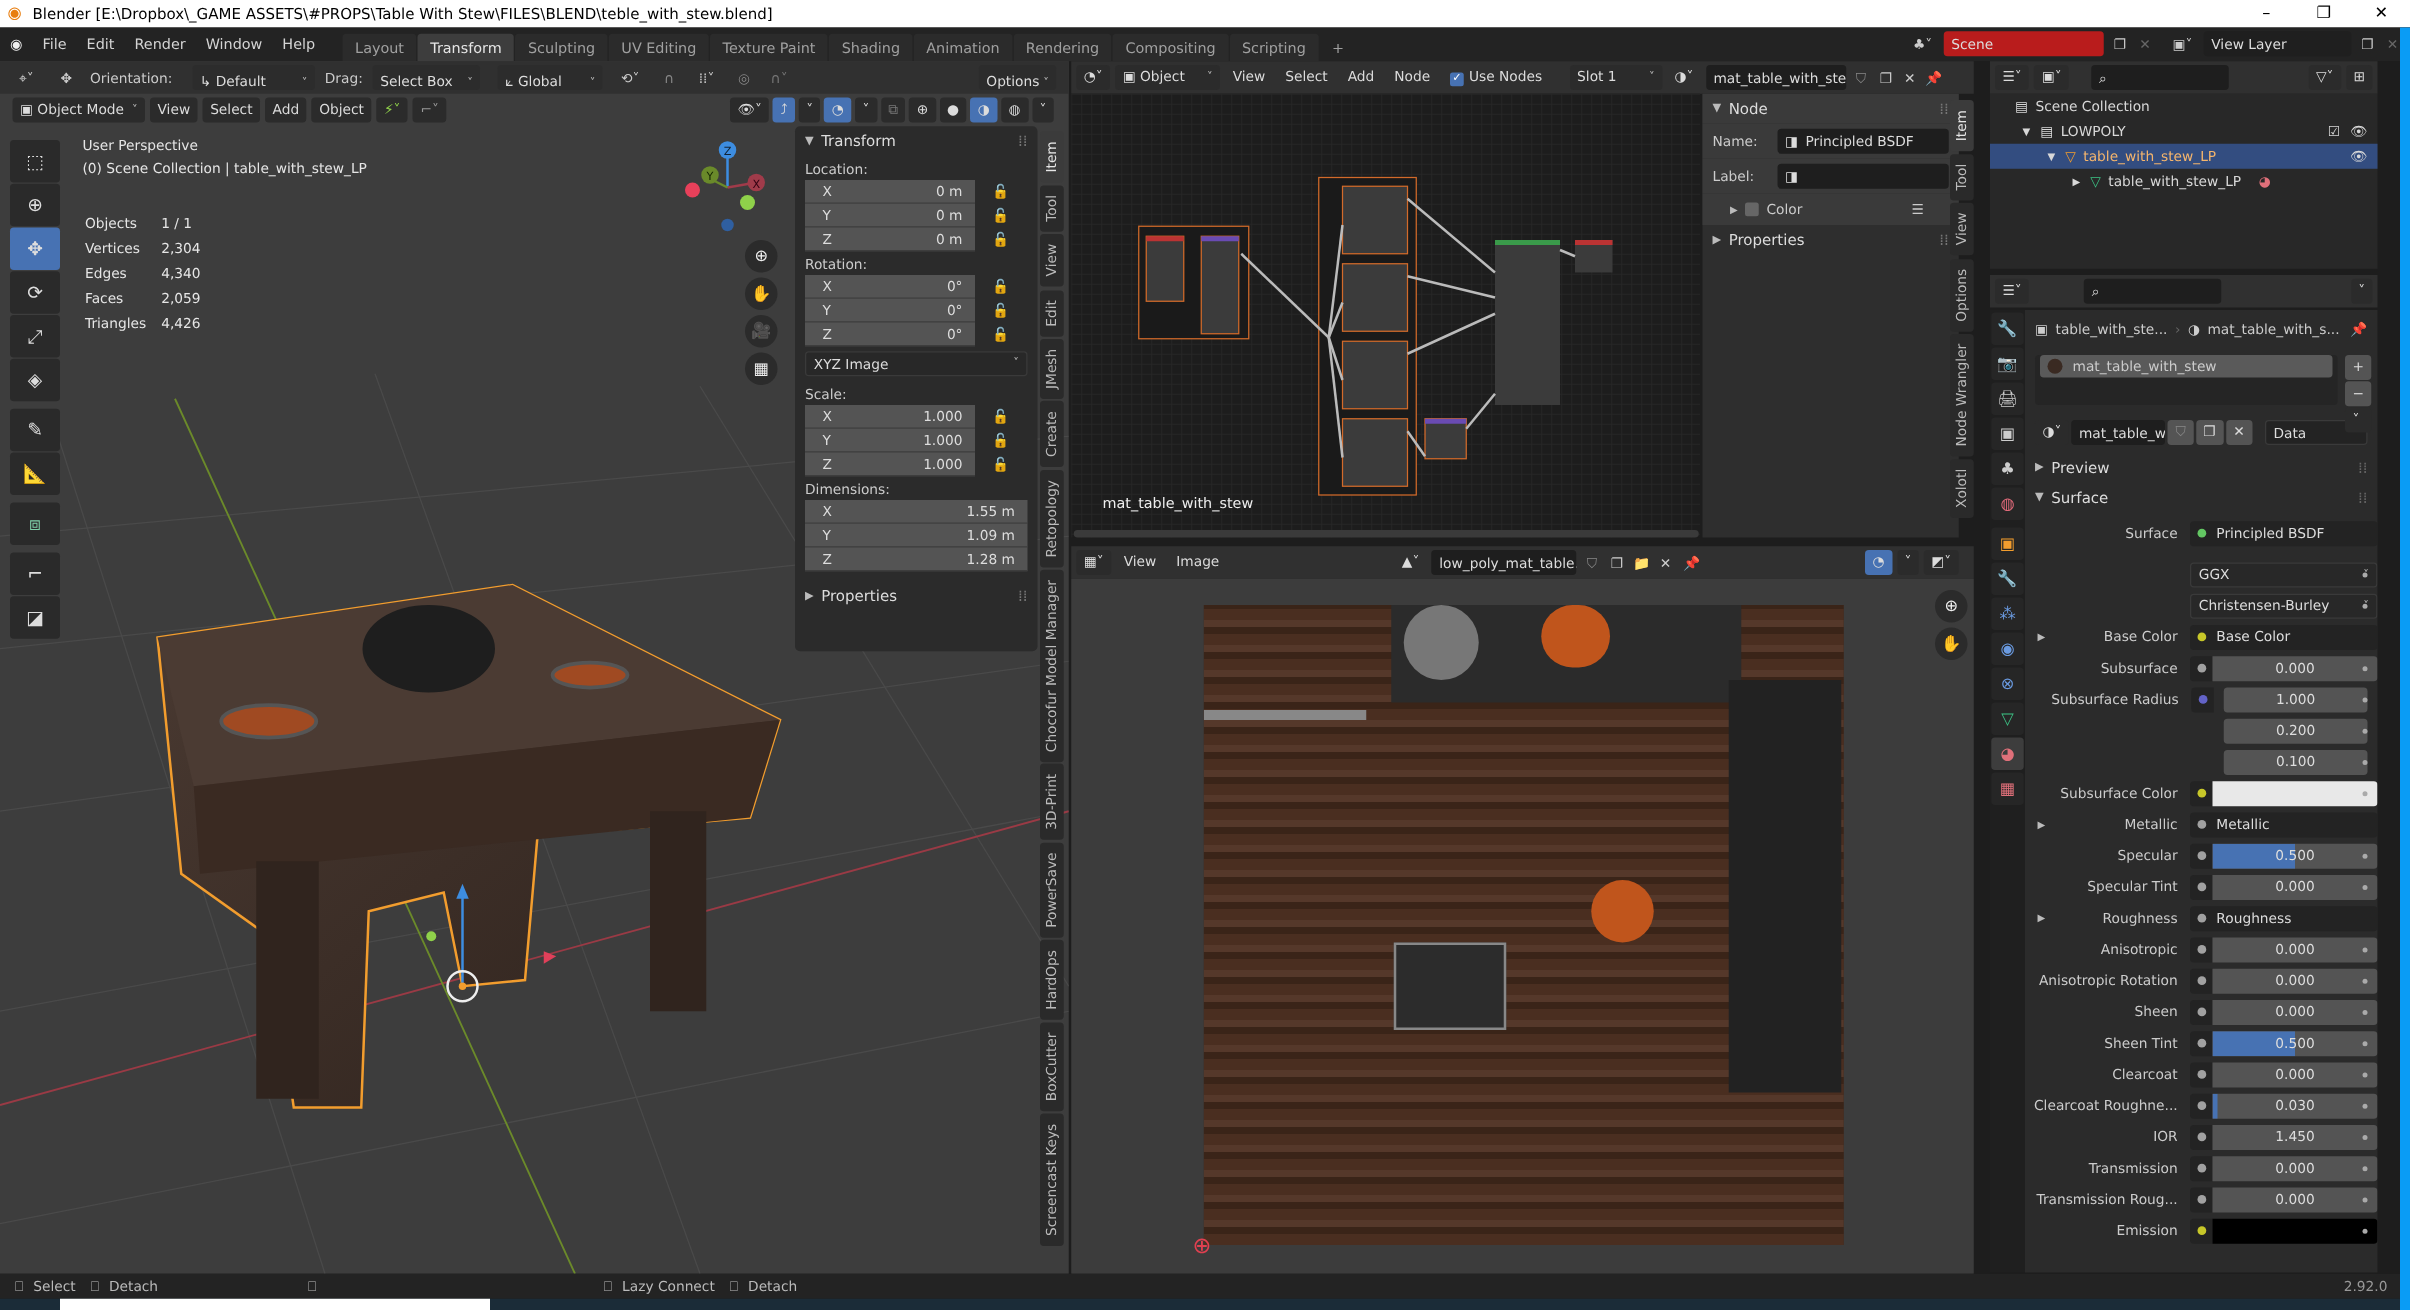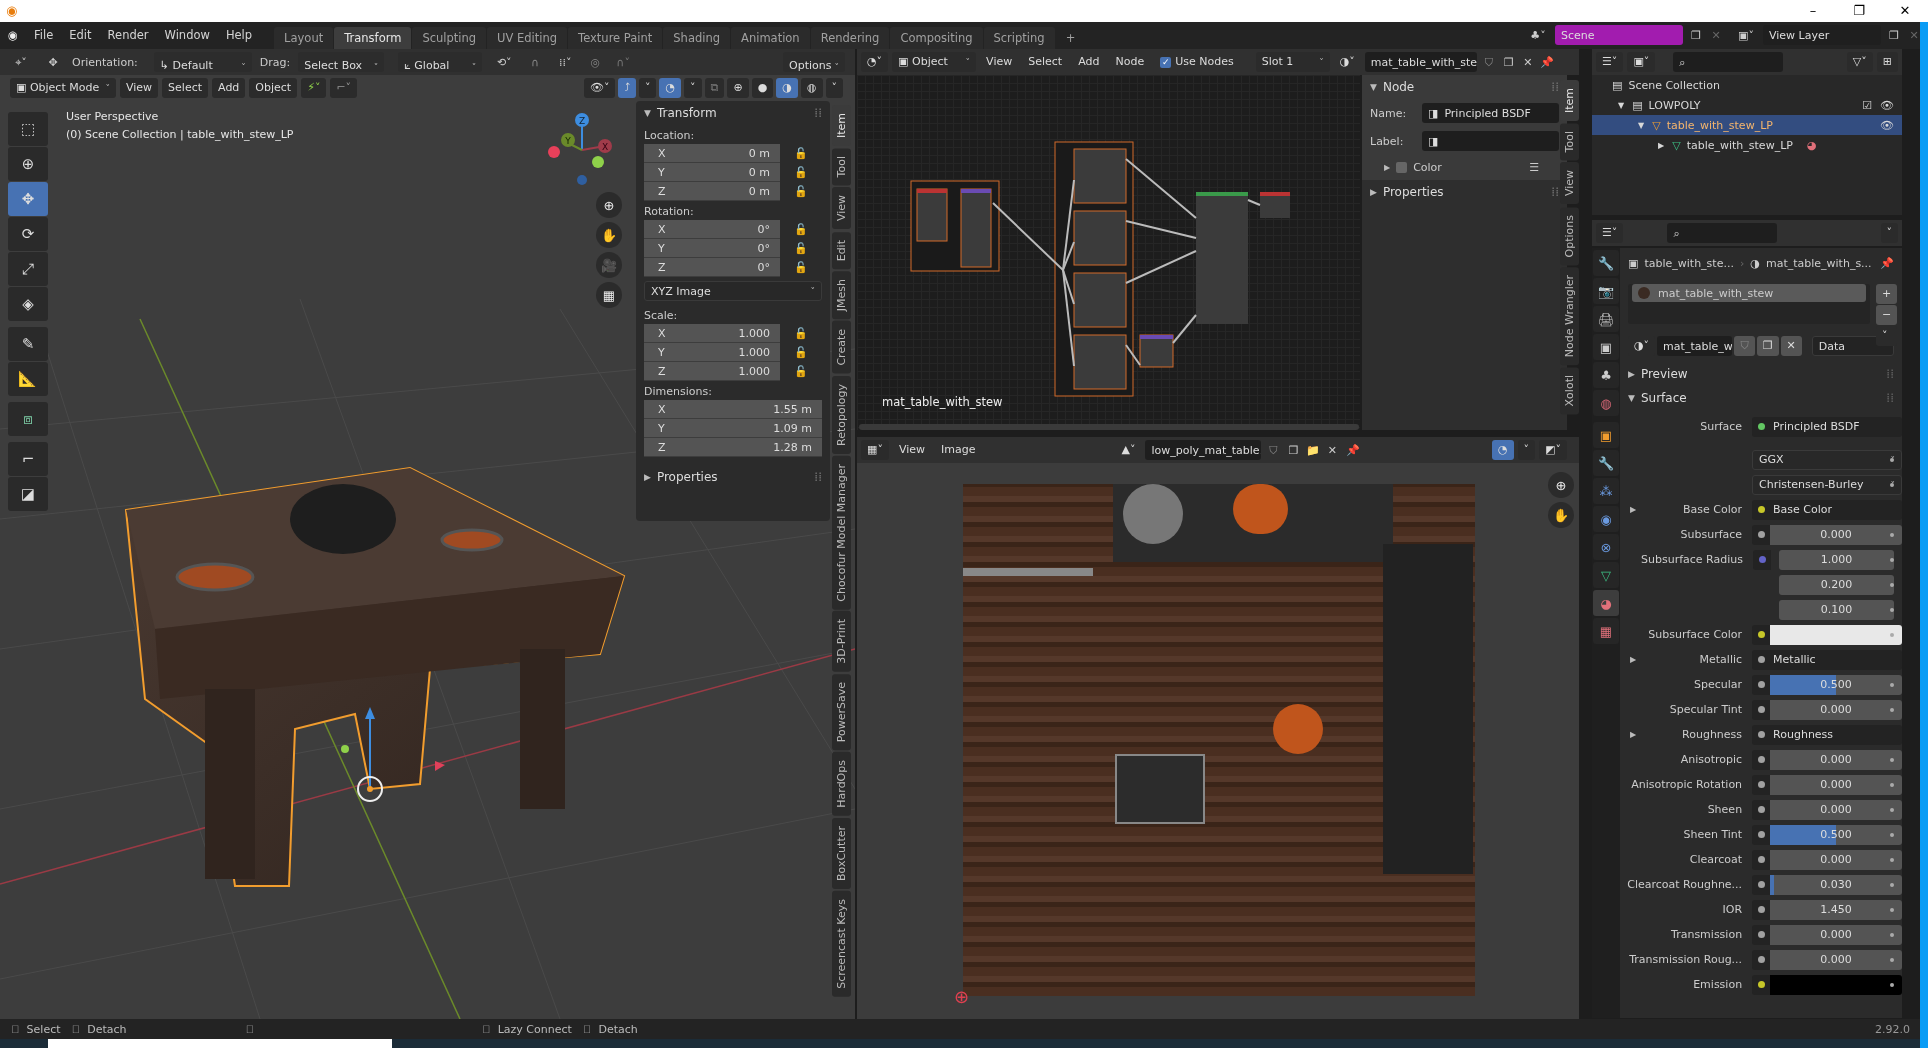--- a/index.html
+++ b/index.html
@@ -76,20 +76,21 @@
 .ptri{position:absolute;left:10px;font-size:8px;color:#bbb}
 #statusbar{left:0;top:1019px;width:1928px;height:20px;background:#232323;display:flex;align-items:center;font-size:11px;color:#bbb}
 #taskbar{left:0;top:1039px;width:1928px;height:9px;background:#1b2c38}
 #right-edge{left:1920px;top:22px;width:8px;height:1026px;background:#0a9cf5}
 </style>
 </head>
 <body>
 
 <div id="titlebar" class="abs">
   <span class="logo">◉</span>
+  <span>Blender [E:\Dropbox\_GAME ASSETS\#PROPS\Table With Stew\FILES\BLEND\teble_with_stew.blend]</span>
   <div class="winbtns">
     <span>–</span>
     <span>❐</span>
     <span>✕</span>
   </div>
 </div>
 
 <div id="topbar" class="abs">
   <span class="menu" style="color:#eee">◉</span>
   <span class="menu">File</span>
@@ -105,21 +106,21 @@
     <span class="ws-tab">Texture Paint</span>
     <span class="ws-tab">Shading</span>
     <span class="ws-tab">Animation</span>
     <span class="ws-tab">Rendering</span>
     <span class="ws-tab">Compositing</span>
     <span class="ws-tab">Scripting</span>
     <span class="ws-tab" style="background:transparent">+</span>
   </div>
   <div style="position:absolute;left:1525px;top:3px;display:flex;align-items:center;gap:4px">
     <span class="ico" style="width:26px">♣˅</span>
-    <span class="dark-field" style="width:128px;background:#a21caf">Scene</span>
+    <span class="dark-field" style="width:128px;background:#b91c1c">Scene</span>
     <span class="ico" style="width:18px">❐</span>
     <span class="ico" style="width:14px;color:#666">✕</span>
     <span class="ico" style="width:26px;margin-left:6px">▣˅</span>
     <span class="dark-field" style="width:118px;background:#1f1f1f">View Layer</span>
     <span class="ico" style="width:18px">❐</span>
     <span class="ico" style="width:14px;color:#666">✕</span>
   </div>
 </div>
 
 <div id="viewport3d" class="abs">
@@ -252,20 +253,44 @@
       <span>⌐</span>
     </div>
   <div class="toolbtn">
       <span>◪</span>
     </div>
 </div>
 
 <div id="vp-stats" class="abs">
   <div>User Perspective</div>
   <div style="margin-bottom:24px">(0) Scene Collection | table_with_stew_LP</div>
+  <table>
+    <tbody>
+        <tr>
+          <td>Objects</td>
+          <td>1 / 1</td>
+        </tr>
+    <tr>
+          <td>Vertices</td>
+          <td>2,304</td>
+        </tr>
+    <tr>
+          <td>Edges</td>
+          <td>4,340</td>
+        </tr>
+    <tr>
+          <td>Faces</td>
+          <td>2,059</td>
+        </tr>
+    <tr>
+          <td>Triangles</td>
+          <td>4,426</td>
+        </tr>
+  </tbody>
+    </table>
 </div>
 
 <svg class="abs" style="left:540px;top:108px" width="80" height="80">
   <line x1="42" y1="42" x2="42" y2="12" stroke="#3d8de0" stroke-width="2"></line>
   <line x1="42" y1="42" x2="65" y2="38" stroke="#a03b4a" stroke-width="2"></line>
   <line x1="42" y1="42" x2="28" y2="35" stroke="#6a8a2a" stroke-width="2"></line>
   <circle cx="42" cy="12" r="7" fill="#3d8de0"></circle>
     <text x="42" y="16" font-size="9" text-anchor="middle" fill="#123">Z</text>
   <circle cx="65" cy="38" r="7" fill="#a03b4a"></circle>
     <text x="65" y="42" font-size="9" text-anchor="middle" fill="#301">X</text>

